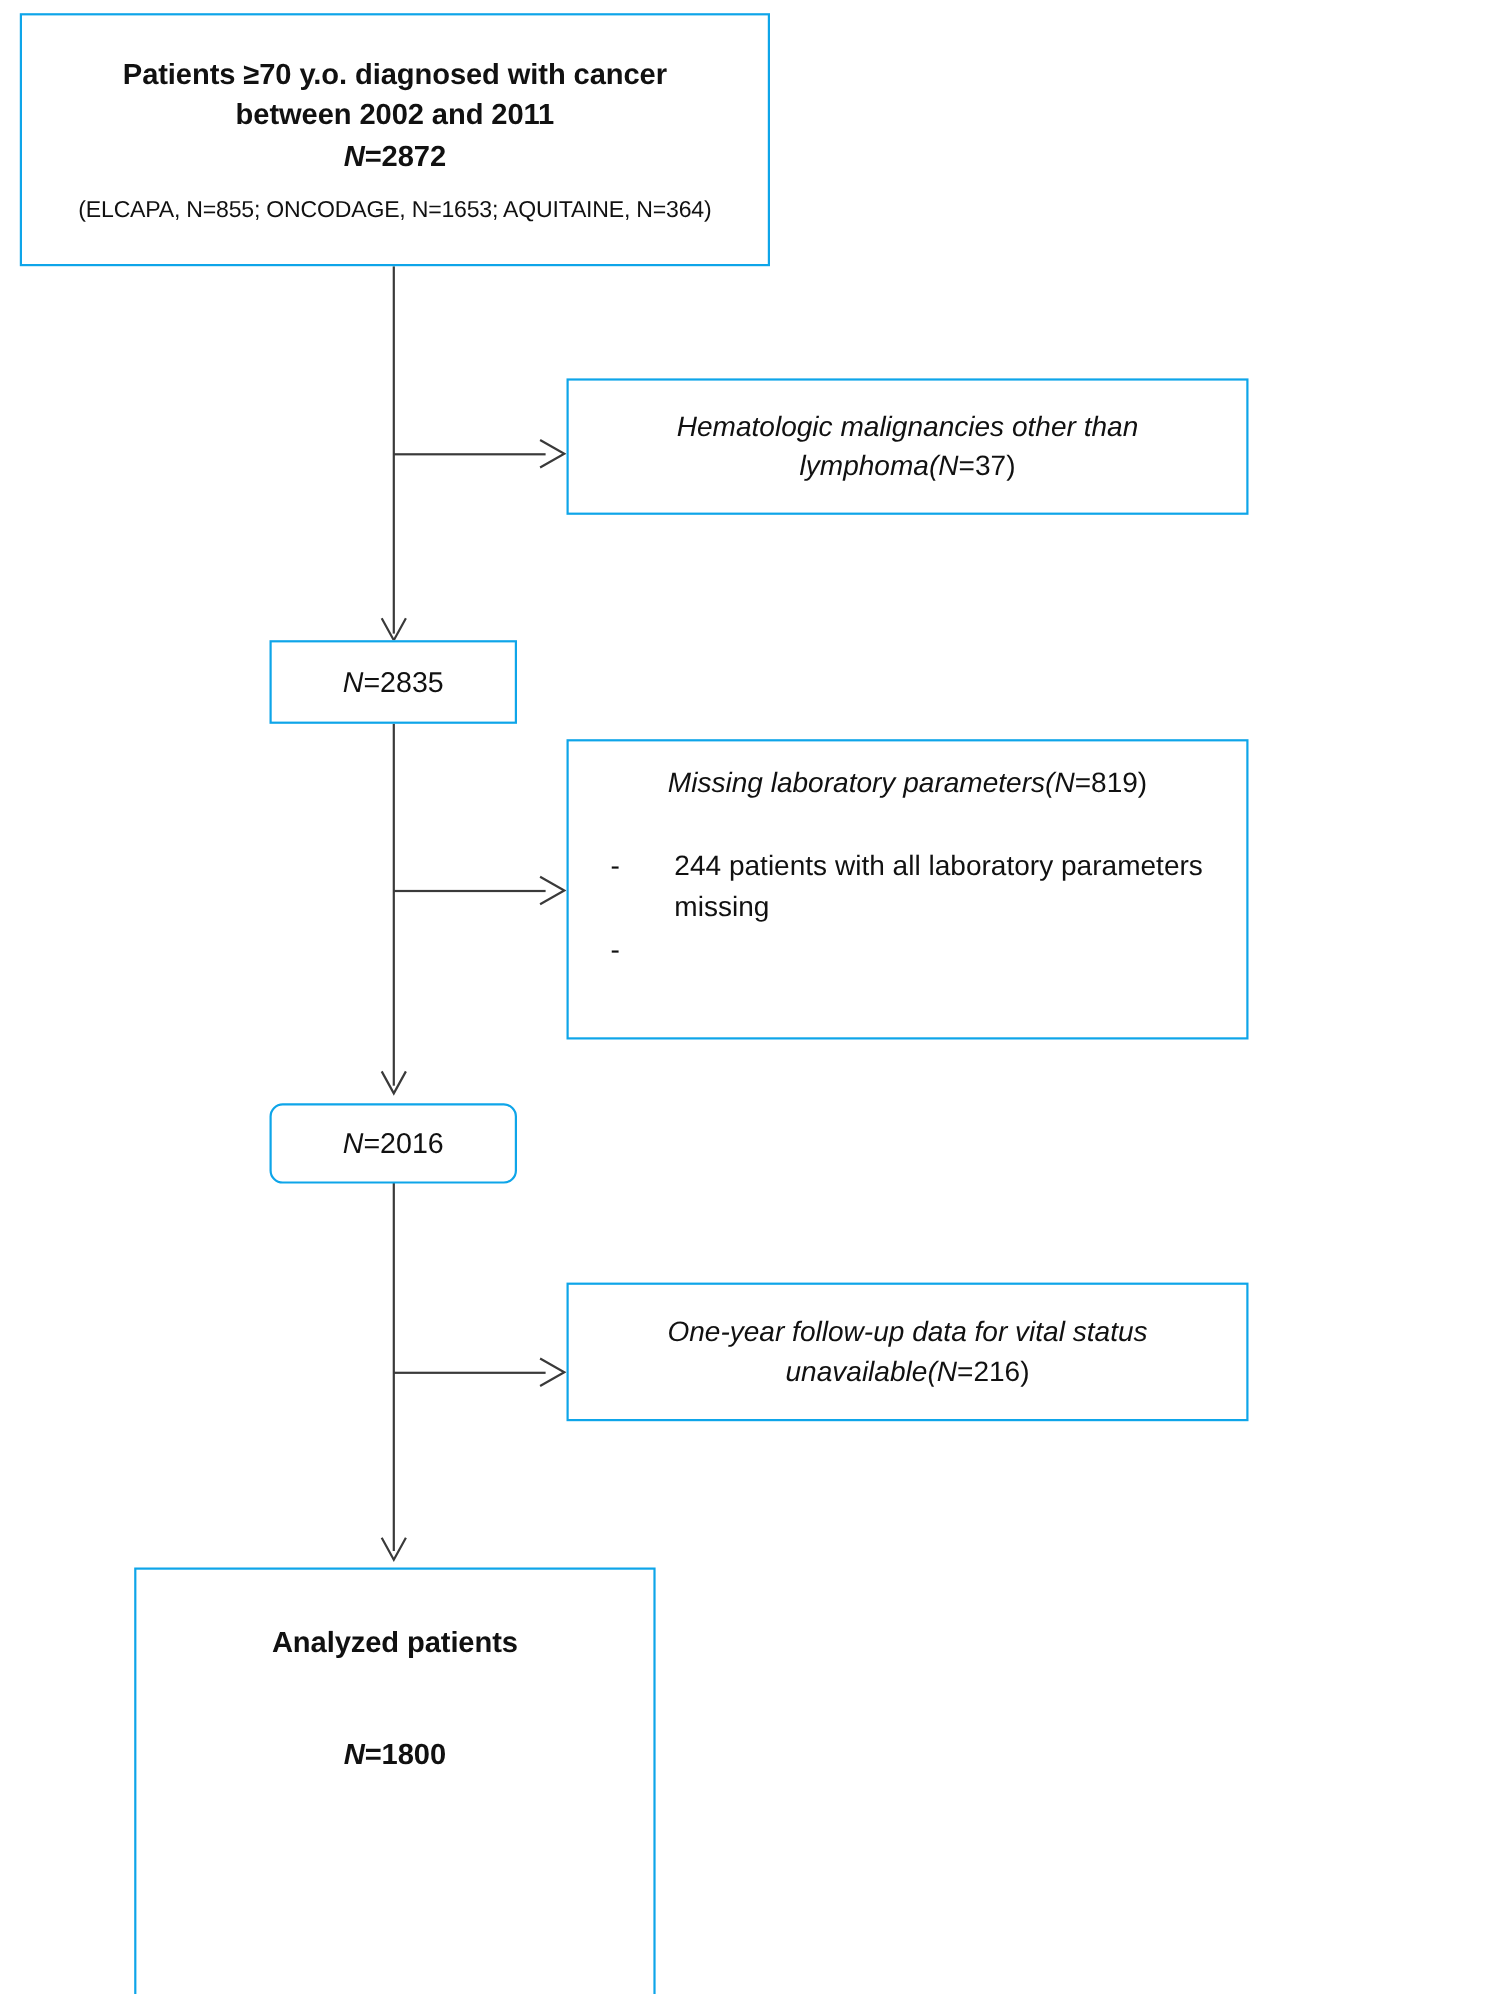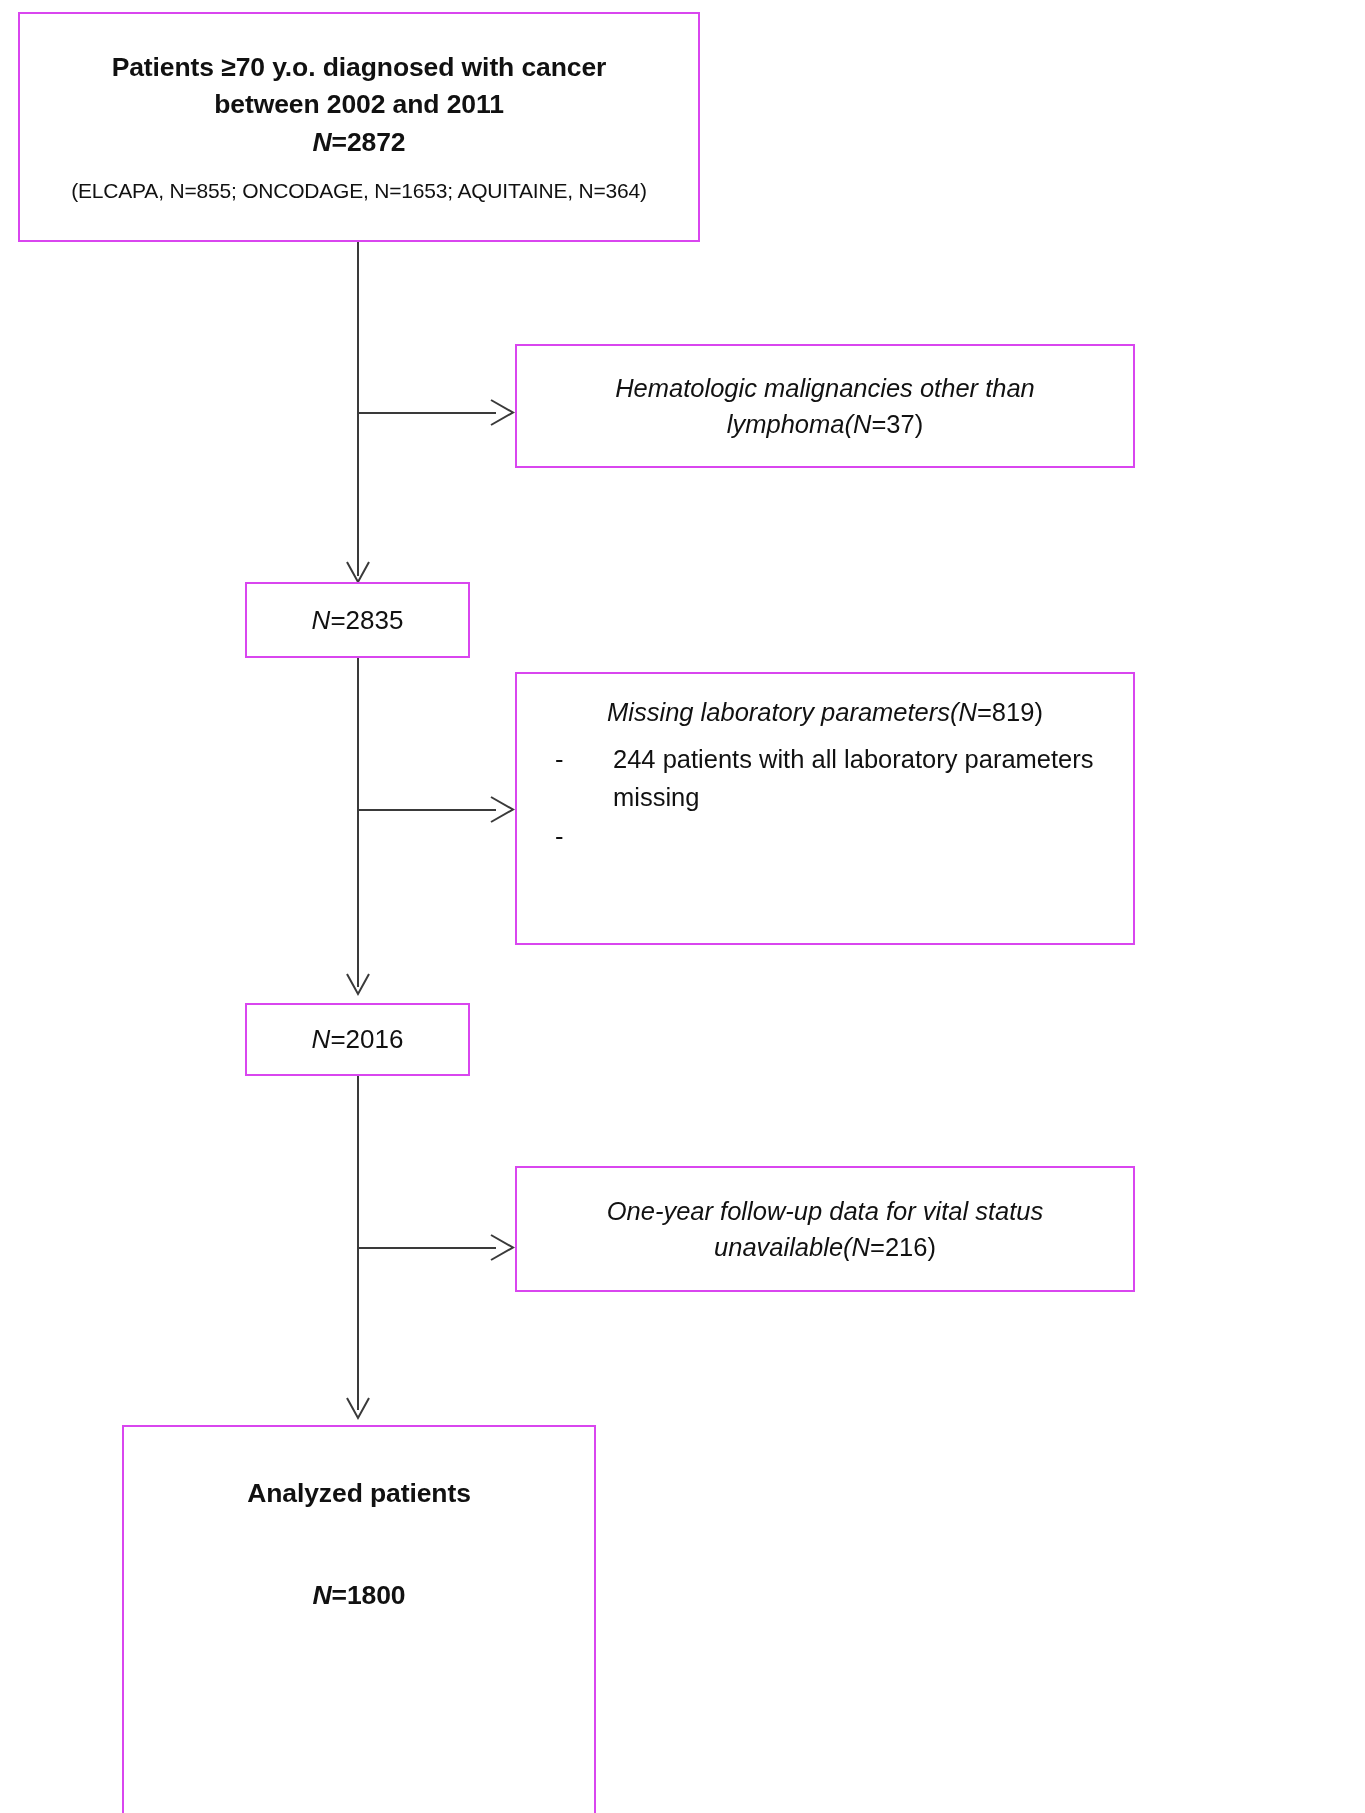--- a/index.html
+++ b/index.html
@@ -16,21 +16,21 @@
     width: 1365px;
     height: 1813px;
     background: #ffffff;
     overflow: hidden;
   }
 
   
   .box {
     position: absolute;
     box-sizing: border-box;
-    border: 2px solid #d946ef;
+    border: 2px solid #0ea5e9;
     background: #ffffff;
     display: flex;
     flex-direction: column;
     justify-content: center;
   }
   .box .line {
     text-align: center;
     line-height: 1.42;
   }
 
@@ -160,34 +160,34 @@
 
   <div class="box box-exclusion" style="left:515px; top:344px; width:620px; height:124px; padding:12px 20px;">
     <div class="line">Hematologic malignancies other than</div>
     <div class="line"><span>lymphoma</span><span>(N</span><span style="font-style:normal;text-align:right;">=37)</span></div>
   </div>
 
   <div class="box box-count" style="left:245px; top:582px; width:225px; height:76px;">
     <div class="line"><span class="ital-n">N</span><span>=2835</span></div>
   </div>
 
-  <div class="box box-exclusion" style="left:515px; top:672px; width:620px; height:273px; padding:10px 16px; justify-content:flex-start;">
+  <div class="box box-exclusion" style="left:515px; top:672px; width:620px; height:273px; padding:10px 16px; justify-content:flex-start;gap:28px;">
     <div class="line" style="margin-top:10px;"><span>Missing laboratory parameters</span><span>(N</span><span style="font-style:normal;">=819)</span></div>
     <div class="bullets">
       <div class="bullet-row">
         <span class="bullet-dash">-</span>
         <span class="bullet-text">244 patients with all laboratory parameters missing</span>
       </div>
       <div class="bullet-row">
         <span class="bullet-dash">-</span>
       </div>
     </div>
   </div>
 
-  <div class="box box-count" style="left:245px; top:1003px; width:225px; height:73px;">
+  <div class="box box-count" style="left:245px; top:1003px; width:225px; height:73px;border-radius:12px;">
     <div class="line"><span class="ital-n">N</span><span>=2016</span></div>
   </div>
 
   <div class="box box-exclusion" style="left:515px; top:1166px; width:620px; height:126px; padding:6px 36px;">
     <div class="line">One-year follow-up data for vital status</div>
     <div class="line"><span>unavailable</span><span>(N</span><span style="font-style:normal;">=216)</span></div>
   </div>
 
   <div class="box box-primary" style="left:122px; top:1425px; width:474px; height:392px; padding:28px 14px; justify-content:flex-start;">
     <div class="line" style="margin-top:20px;">Analyzed patients</div>

